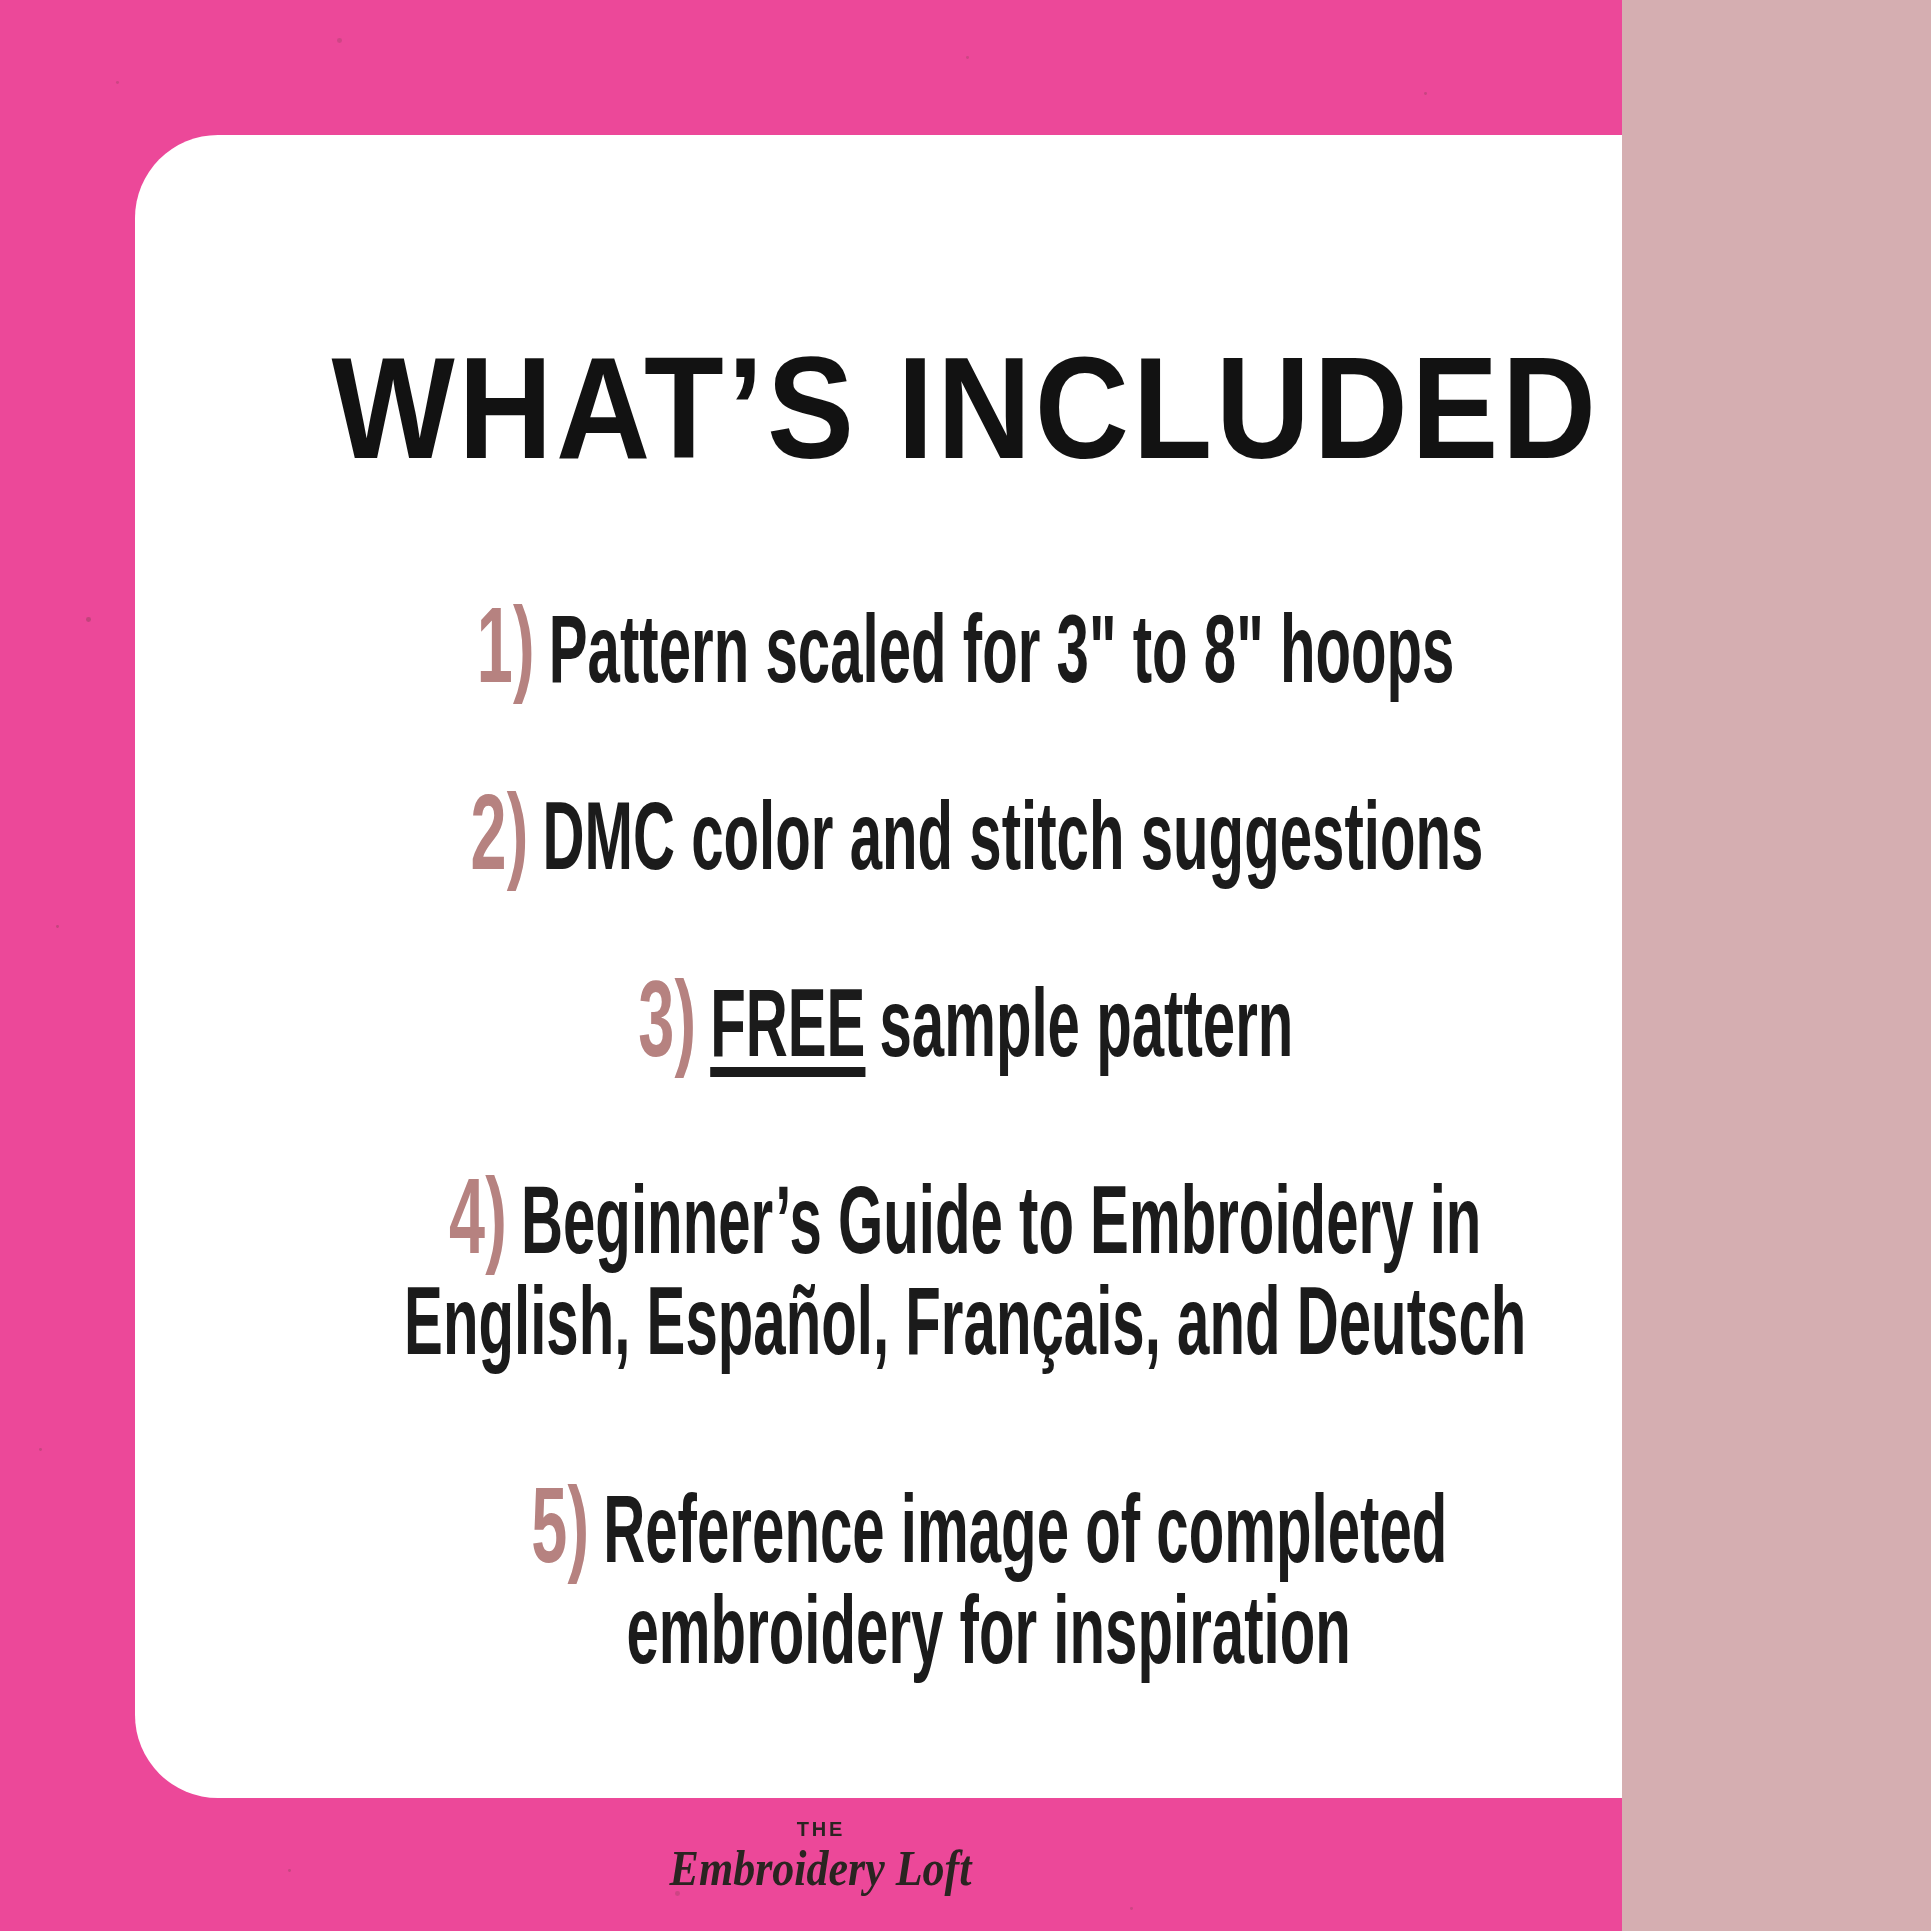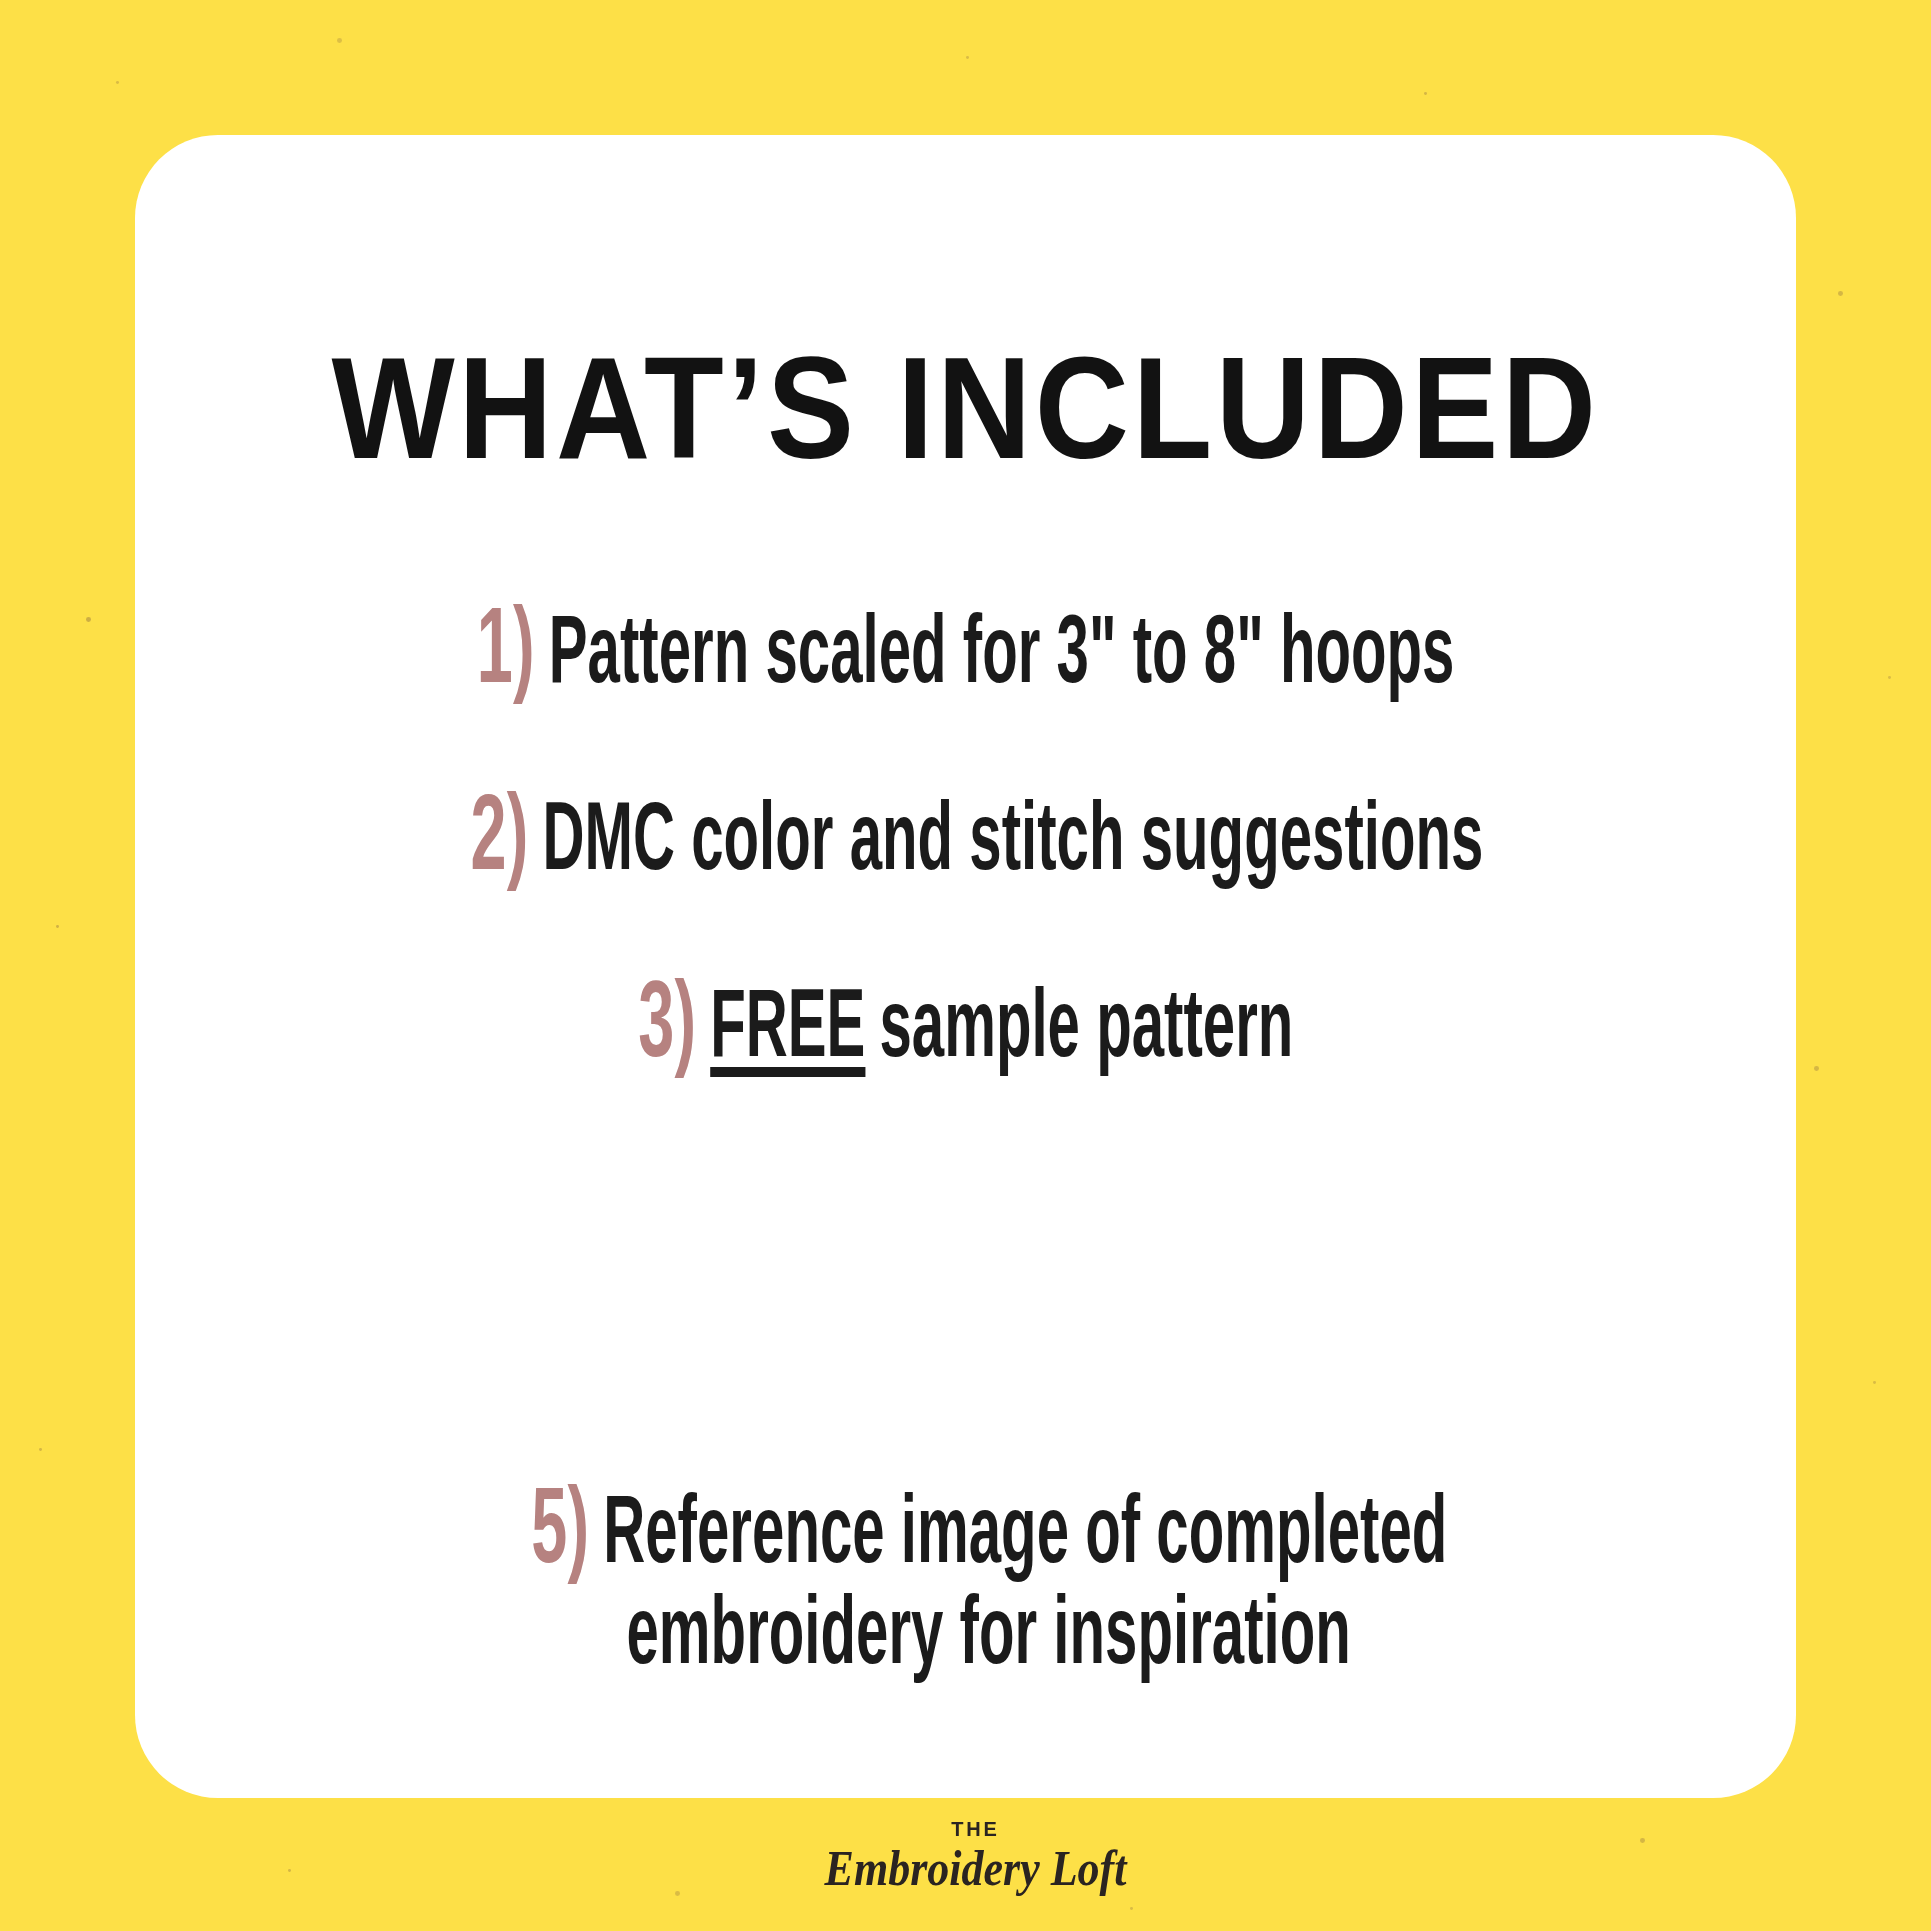--- a/index.html
+++ b/index.html
@@ -1,18 +1,18 @@
 <!DOCTYPE html>
 <html><head>
 <meta charset="utf-8">
 <style>
   html,body{margin:0;padding:0;background:#d5aeb1;}
   #canvas{
-    position:relative;width:1931px;height:1931px;overflow:hidden;
-    background:#fde047;
+    position:relative;width:1622px;height:1931px;overflow:hidden;
+    background:#ec4899;
     font-family:"Liberation Sans","DejaVu Sans",sans-serif;
   }
   
   .speckles{
     position:absolute;left:0;top:0;width:2.9px;height:2.9px;border-radius:50%;
     background:transparent;
     box-shadow:
       87px 618px 0 1px rgba(96,58,58,.30),
       56px 925px 0 0 rgba(96,58,58,.28),
       154px 1151px 0 1px rgba(96,58,58,.22),
@@ -105,20 +105,28 @@
         <span class="num">2)</span><span>DMC color and stitch suggestions</span>
       </div>
     </div>
 
     <div class="centered-block item item-3">
       <div class="line">
         <span class="num">3)</span><span class="free">FREE</span><span>sample pattern</span>
       </div>
     </div>
 
+    <div class="centered-block item item-4">
+      <div class="line">
+        <span class="num">4)</span><span>Beginner’s Guide to Embroidery in</span>
+      </div>
+      <div class="line">
+        <span>English, Español, Français, and Deutsch</span>
+      </div>
+    </div>
 
     <div class="centered-block item item-5">
       <div class="line">
         <span class="num">5)</span><span>Reference image of completed</span>
       </div>
       <div class="line">
         <span>embroidery for inspiration</span>
       </div>
     </div>
 

